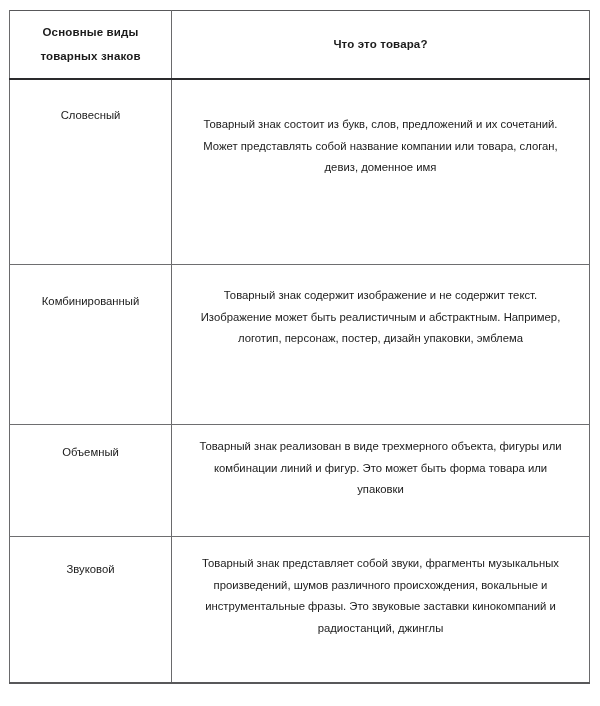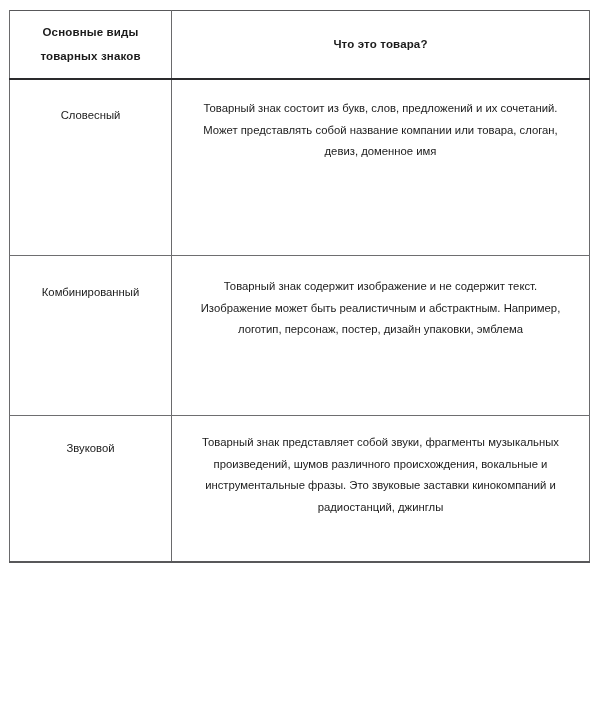--- a/index.html
+++ b/index.html
@@ -86,21 +86,21 @@
 
   .tm-table tbody tr.r-0 td.cell-type { padding-top: 25px; }
   .tm-table tbody tr.r-1 td.cell-type { padding-top: 26px; }
   .tm-table tbody tr.r-2 td.cell-type { padding-top: 20px; }
   .tm-table tbody tr.r-3 td.cell-type { padding-top: 17px; }
   .tm-table tbody tr.r-4 td.cell-type { padding-top: 22px; }
 
   .tm-table tbody td.cell-descr {
     vertical-align: top;
   }
-  .tm-table tbody tr.r-0 td.cell-descr { padding-top: 18px; }
+  .tm-table tbody tr.r-0 td.cell-descr { padding-top: 34px; }
   .tm-table tbody tr.r-1 td.cell-descr { padding-top: 20px; }
   .tm-table tbody tr.r-2 td.cell-descr { padding-top: 14px; }
   .tm-table tbody tr.r-3 td.cell-descr { padding-top: 11px; }
   .tm-table tbody tr.r-4 td.cell-descr { padding-top: 16px; }
 
   .tm-table tbody tr.r-4 td { border-bottom: 2px solid #58585a; }
 </style>
 </head>
 <body>
 
@@ -118,19 +118,23 @@
     </thead>
     <tbody>
       <tr class="r-0">
         <td class="cell-type">Словесный</td>
         <td class="cell-descr">Товарный знак состоит из букв, слов, предложений и их сочетаний. Может представлять собой название компании или товара, слоган, девиз, доменное имя</td>
       </tr>
       <tr class="r-1">
         <td class="cell-type">Комбинированный</td>
         <td class="cell-descr">Товарный знак содержит изображение и не содержит текст. Изображение может быть реалистичным и абстрактным. Например, логотип, персонаж, постер, дизайн упаковки, эмблема</td>
       </tr>
+      <tr class="r-3">
+        <td class="cell-type">Объемный</td>
+        <td class="cell-descr">Товарный знак реализован в виде трехмерного объекта, фигуры или комбинации линий и фигур. Это может быть форма товара или упаковки</td>
+      </tr>
       <tr class="r-4">
         <td class="cell-type">Звуковой</td>
         <td class="cell-descr">Товарный знак представляет собой звуки, фрагменты музыкальных произведений, шумов различного происхождения, вокальные и инструментальные фразы. Это звуковые заставки кинокомпаний и радиостанций, джинглы</td>
       </tr>
     </tbody>
   </table>
 </div>
 
 </body></html>

